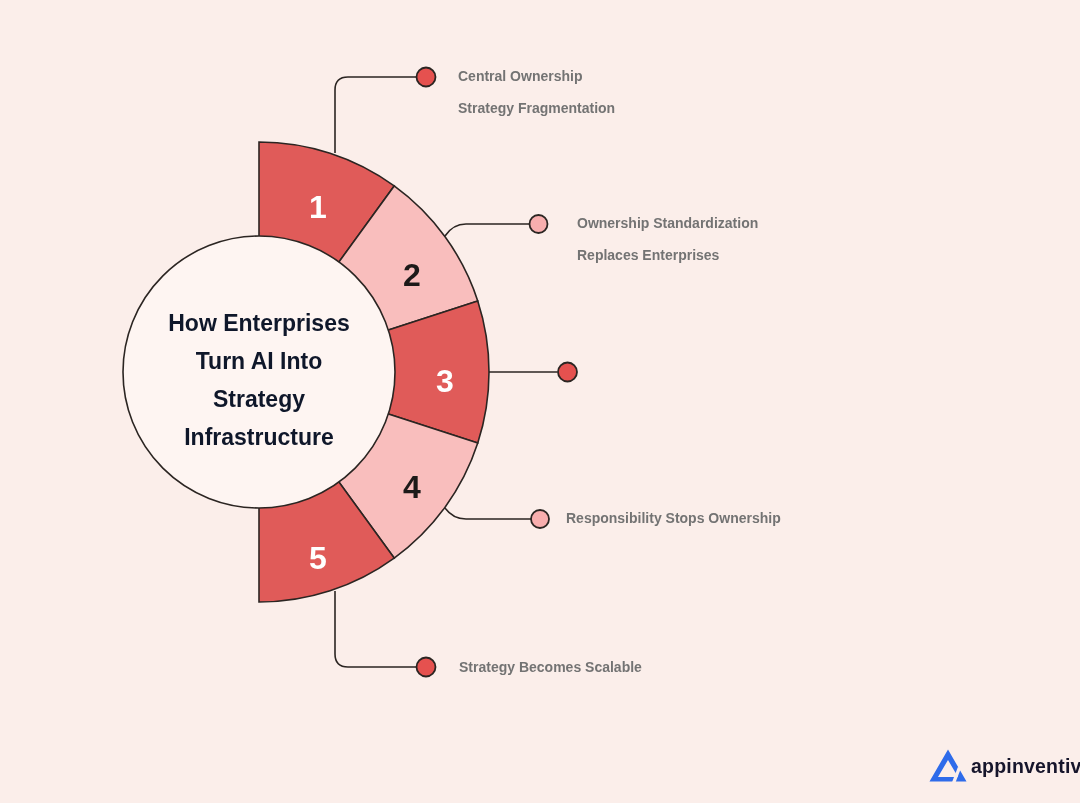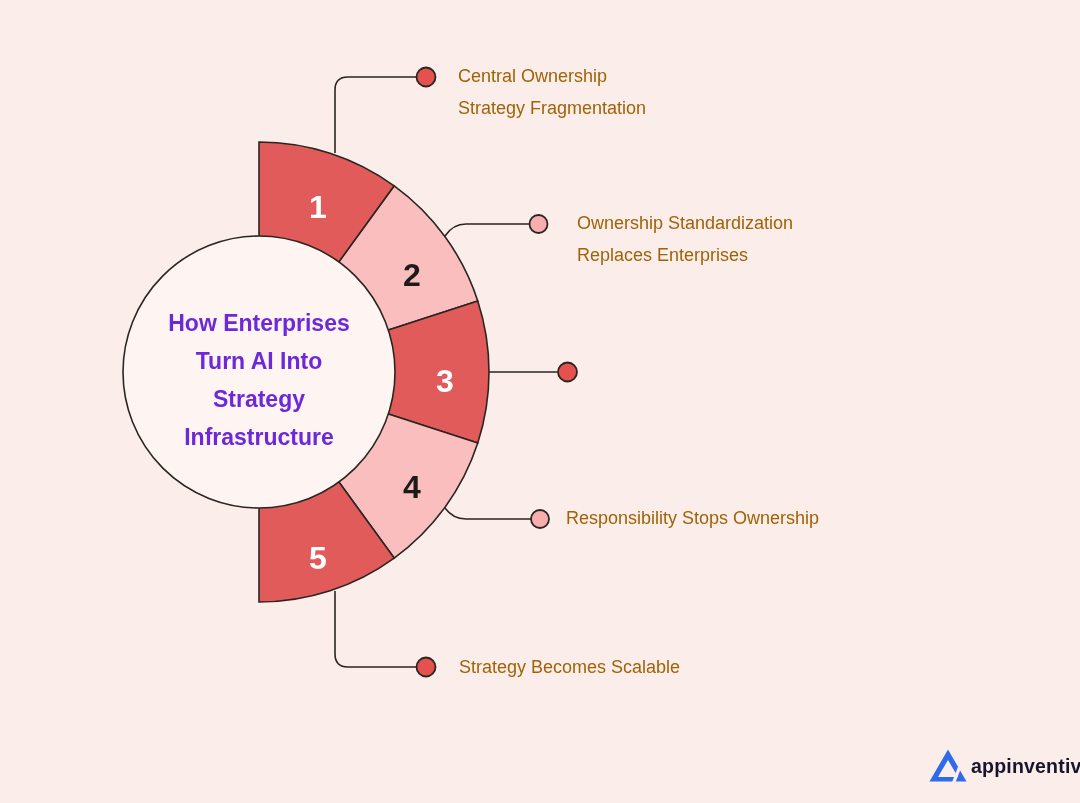--- a/index.html
+++ b/index.html
@@ -31,28 +31,28 @@
   .seg-num.on-red  { fill: #FFFFFF; }
   .seg-num.on-pink { fill: #1D1A19; }
   .title-block {
     position: absolute;
     left: 119px; top: 304px;
     width: 280px;
     text-align: center;
     font-weight: 700;
     font-size: 23px;
     line-height: 38px;
-    color: #6d28d9;
+    color: #0f172a;
   }
   .label {
     position: absolute;
-    font-weight: 400;
-    font-size: 18px;
+    font-weight: 700;
+    font-size: 14px;
     line-height: 31.5px;
-    color: #a16207;
+    color: #737373;
     white-space: nowrap;
   }
   .label-1 { left: 458px; top: 61px; }
   .label-2 { left: 577px; top: 208px; }
   .label-3 { left: 600px; top: 356px; }
   .label-4 { left: 566px; top: 503px; }
   .label-5 { left: 459px; top: 652px; }
   .logo {
     position: absolute;
     left: 928px; top: 748px;

